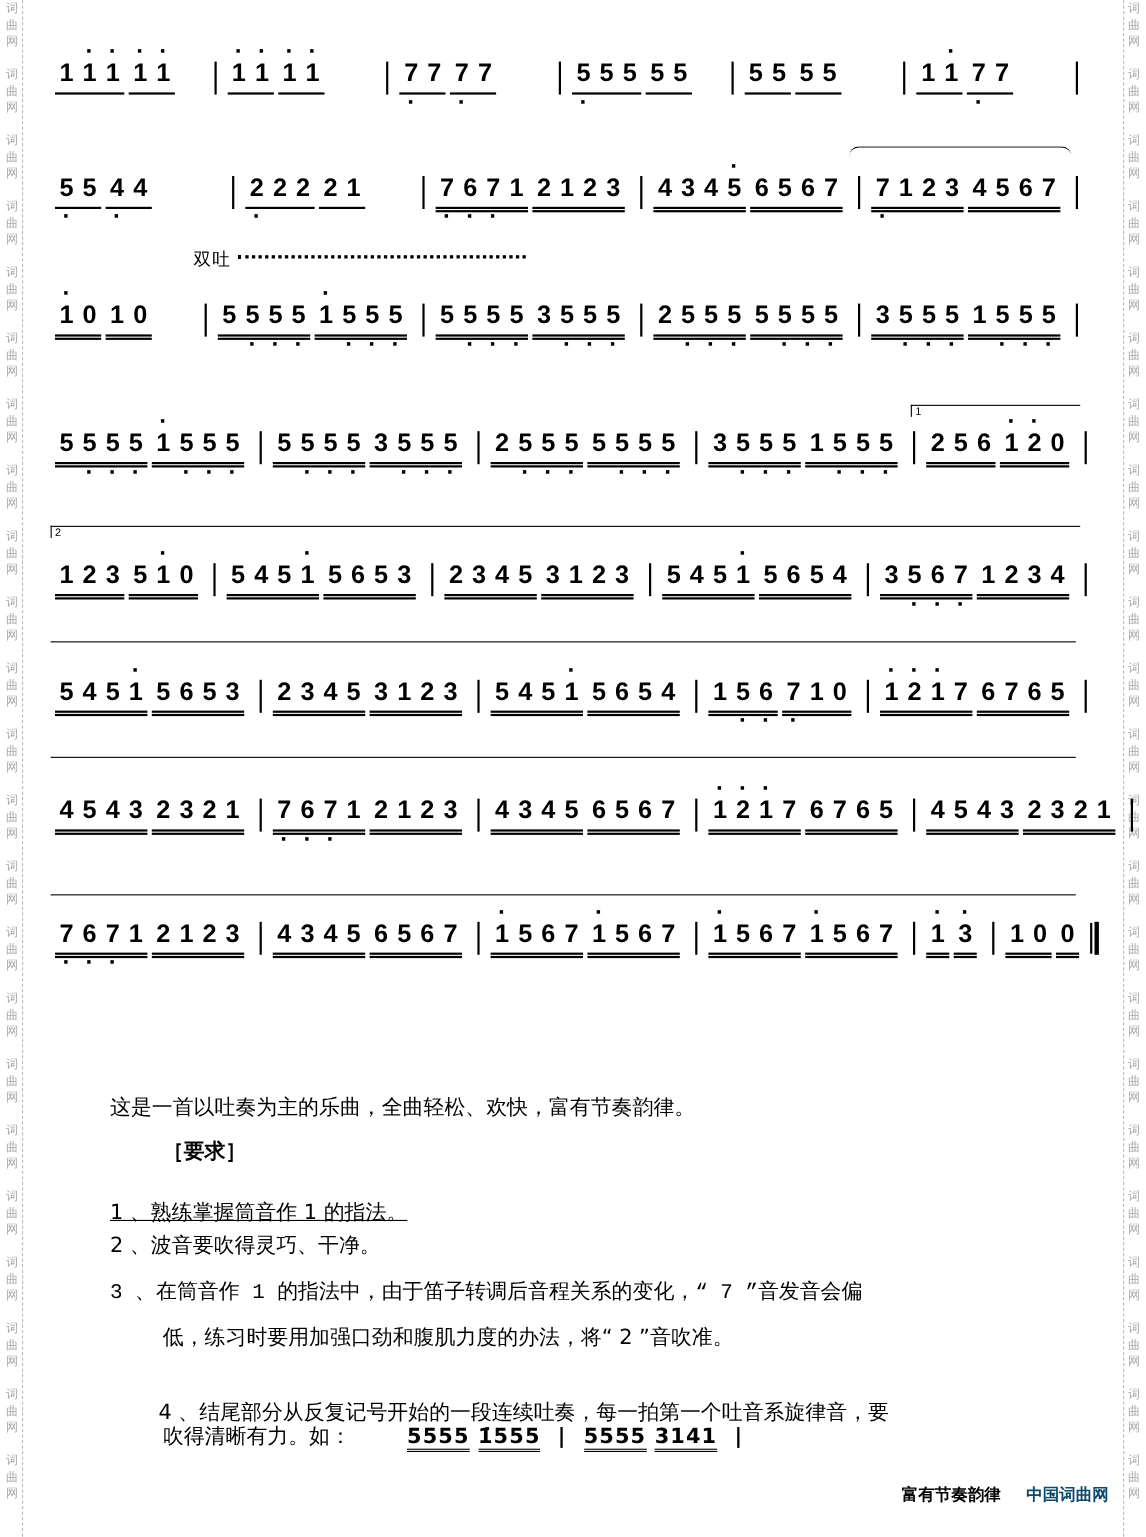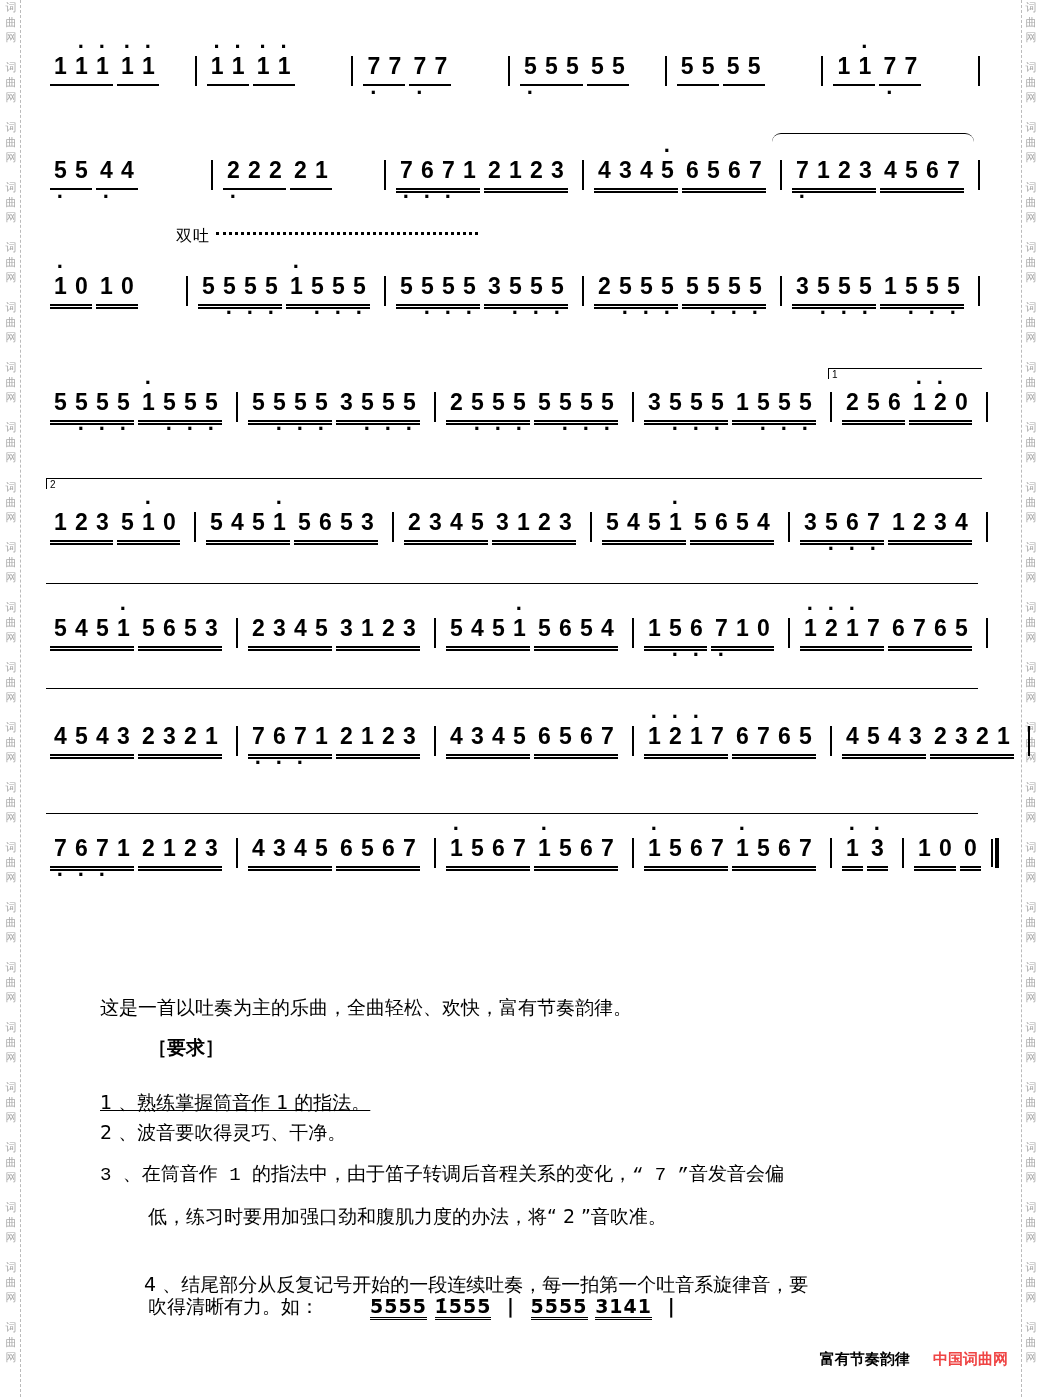--- a/index.html
+++ b/index.html
@@ -907,14 +907,14 @@
   <span style="border-bottom:3px double #000;">5555</span>
   <span style="border-bottom:3px double #000;margin-top:48px;">1̇555</span>
   <span style="margin:0 8px;">|</span>
   <span style="border-bottom:3px double #000;">5555</span>
   <span style="border-bottom:3px double #000;">3141</span>
   <span style="margin-left:8px;">|</span>
 </div>
 
 <div class="credit">
   <span class="src">富有节奏韵律</span>
-  <span style="color:#ef4444;">中国词曲网</span>
+  <span style="color:#0c4a6e;">中国词曲网</span>
 </div>
 
 </body></html>

